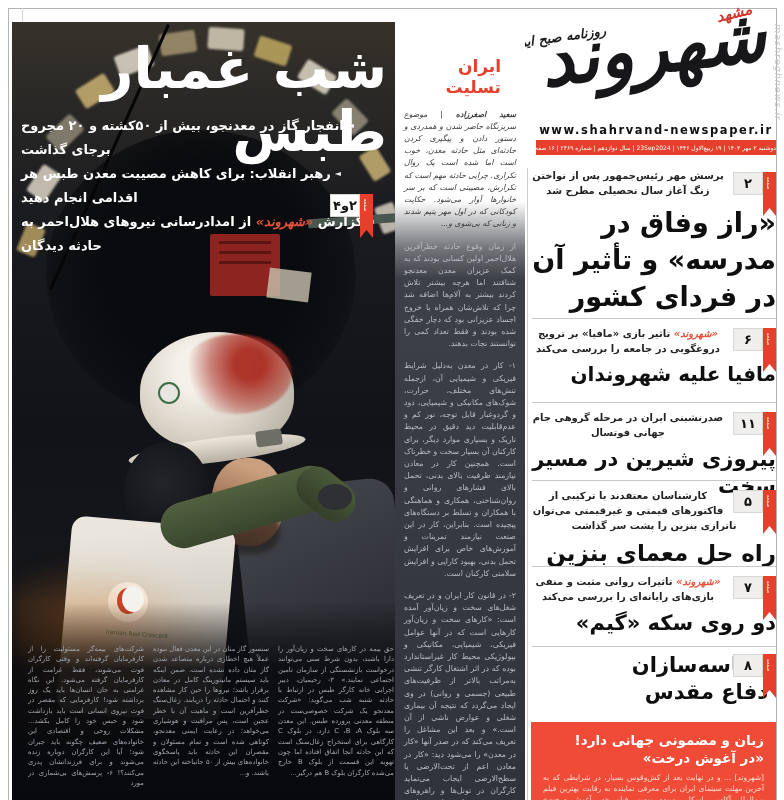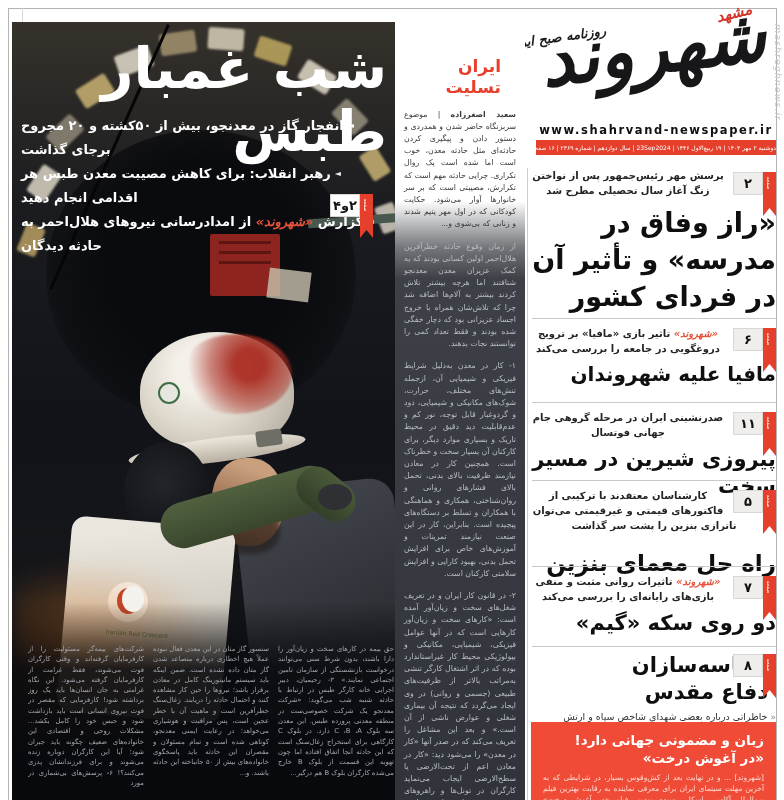--- a/index.html
+++ b/index.html
@@ -67,21 +67,21 @@
                   display:flex;align-items:flex-start;justify-content:center;}
   .pbadge .ribbon i{font-style:normal;color:#fff;font-size:5px;transform:rotate(90deg) translateX(8px);display:block;white-space:nowrap;}
   .pbadge .num{min-width:24px;height:21px;background:#f0eeec;border:1px solid #d9d7d4;color:#111;
                font-size:13px;font-weight:bold;text-align:center;line-height:21px;padding:0 2px;}
   .pbadge.on-photo .num{background:#fff;}
   
   .midcol{position:absolute;left:395px;top:22px;width:130px;height:778px;overflow:hidden;
           background:linear-gradient(180deg,#ffffff 0%,#ffffff 23%,#74767a 29%,#3d4046 33%,#303339 100%);}
   .mid-title{margin:34px 24px 0 0;color:#e6402d;font-size:17px;font-weight:900;line-height:1.25;text-align:right;}
   .mid-body{margin:10px 9px 0;font-size:7.8px;line-height:12.2px;text-align:justify;}
-  .mid-body.dark-txt{color:#3a3a3a;}
+  .mid-body.dark-txt{color:#3a3a3a;font-style:italic;}
   .mid-body.light-txt{color:#b8bcc3;}
   .mid-sub{margin:6px 9px 0;font-size:8.2px;font-weight:bold;color:#e9eaee;text-align:right;line-height:12px;}
   .vrule{position:absolute;left:527px;top:168px;width:1px;height:632px;background:#cccccc;}
   
   .item{position:absolute;left:532px;width:244px;text-align:right;}
   .kicker{font-size:10px;font-weight:bold;color:#232323;line-height:15px;text-align:center;}
   .kicker::before{content:"";float:right;width:52px;height:20px;}
   .headline{color:#0f0f0f;font-weight:900;text-align:right;}
   .sep{position:absolute;left:532px;width:244px;height:1px;background:#c9c9c9;}
   .sub-line{font-size:9.5px;color:#333;margin-top:5px;}
@@ -222,21 +222,21 @@
 <div class="sep" style="top:480px;"></div>
 
 <div class="item" style="top:488px;">
   <div class="pbadge" style="right:0;top:2px;">
     <span class="ribbon">
         <i>صفحه</i>
       </span>
     <span class="num">۵</span>
   </div>
   <div class="kicker">کارشناسان معتقدند با ترکیبی از فاکتورهای قیمتی و غیرقیمتی می‌توان ناترازی بنزین را پشت سر گذاشت</div>
-  <div class="headline" style="font-size:23px;line-height:29px;margin-top:16px;">راه حل معمای بنزین</div>
+  <div class="headline" style="font-size:23px;line-height:29px;margin-top:6px;">راه حل معمای بنزین</div>
 </div>
 <div class="sep" style="top:566px;"></div>
 
 <div class="item" style="top:574px;">
   <div class="pbadge" style="right:0;top:2px;">
     <span class="ribbon">
         <i>صفحه</i>
       </span>
     <span class="num">۷</span>
   </div>
@@ -246,21 +246,20 @@
 <div class="sep" style="top:646px;"></div>
 
 <div class="item" style="top:652px;">
   <div class="pbadge" style="right:0;top:2px;">
     <span class="ribbon">
         <i>صفحه</i>
       </span>
     <span class="num">۸</span>
   </div>
   <div class="headline" style="font-size:21px;line-height:27px;width:180px;margin-right:8px;display:inline-block;">حماسه‌سازان دفاع مقدس</div>
-  <div class="sub-line"><span class="note-icon">«</span><span>خاطراتی درباره بعضی شهدای شاخص سپاه و ارتش</span></div>
 </div>
 
 <div class="redbox">
   <div class="rb-title">
     <div>زبان و مضمونی جهانی دارد!</div>
     <div>«در آغوش درخت»</div>
   </div>
   <div class="rb-body">[شهروند] ... و در نهایت بعد از کش‌وقوس بسیار، در شرایطی که به آخرین مهلت سینمای ایران برای معرفی نماینده به رقابت بهترین فیلم بین‌الملل آکادمی اسکار رسیده بودیم، فیلم «در آغوش درخت» ساخته...</div>
 </div>
 

